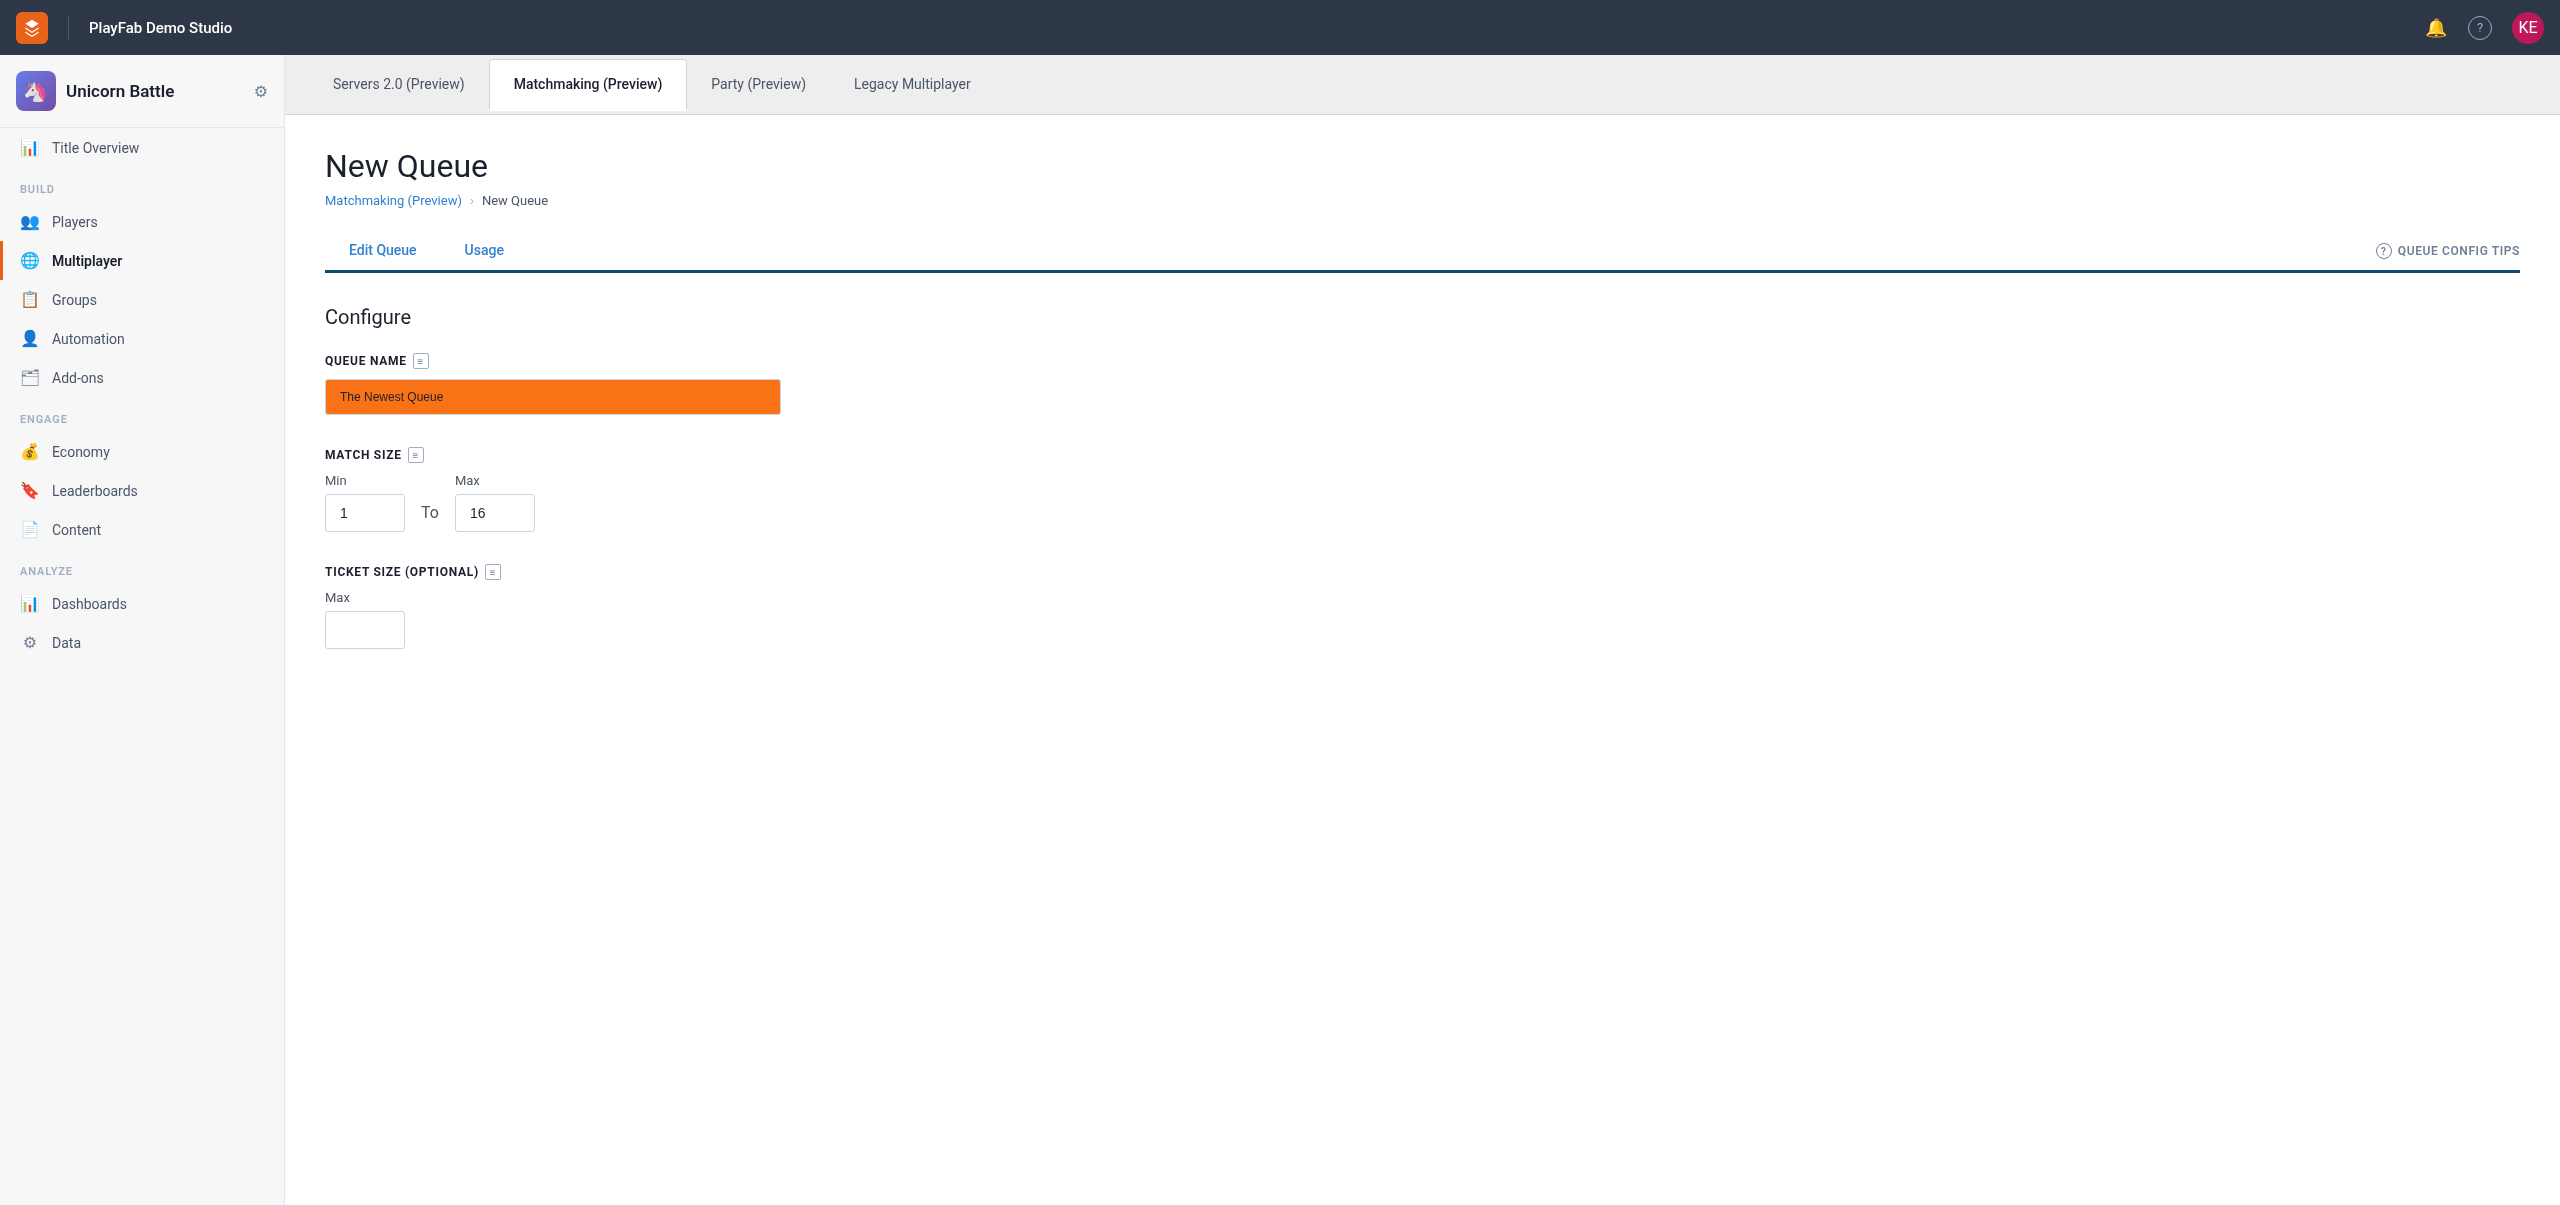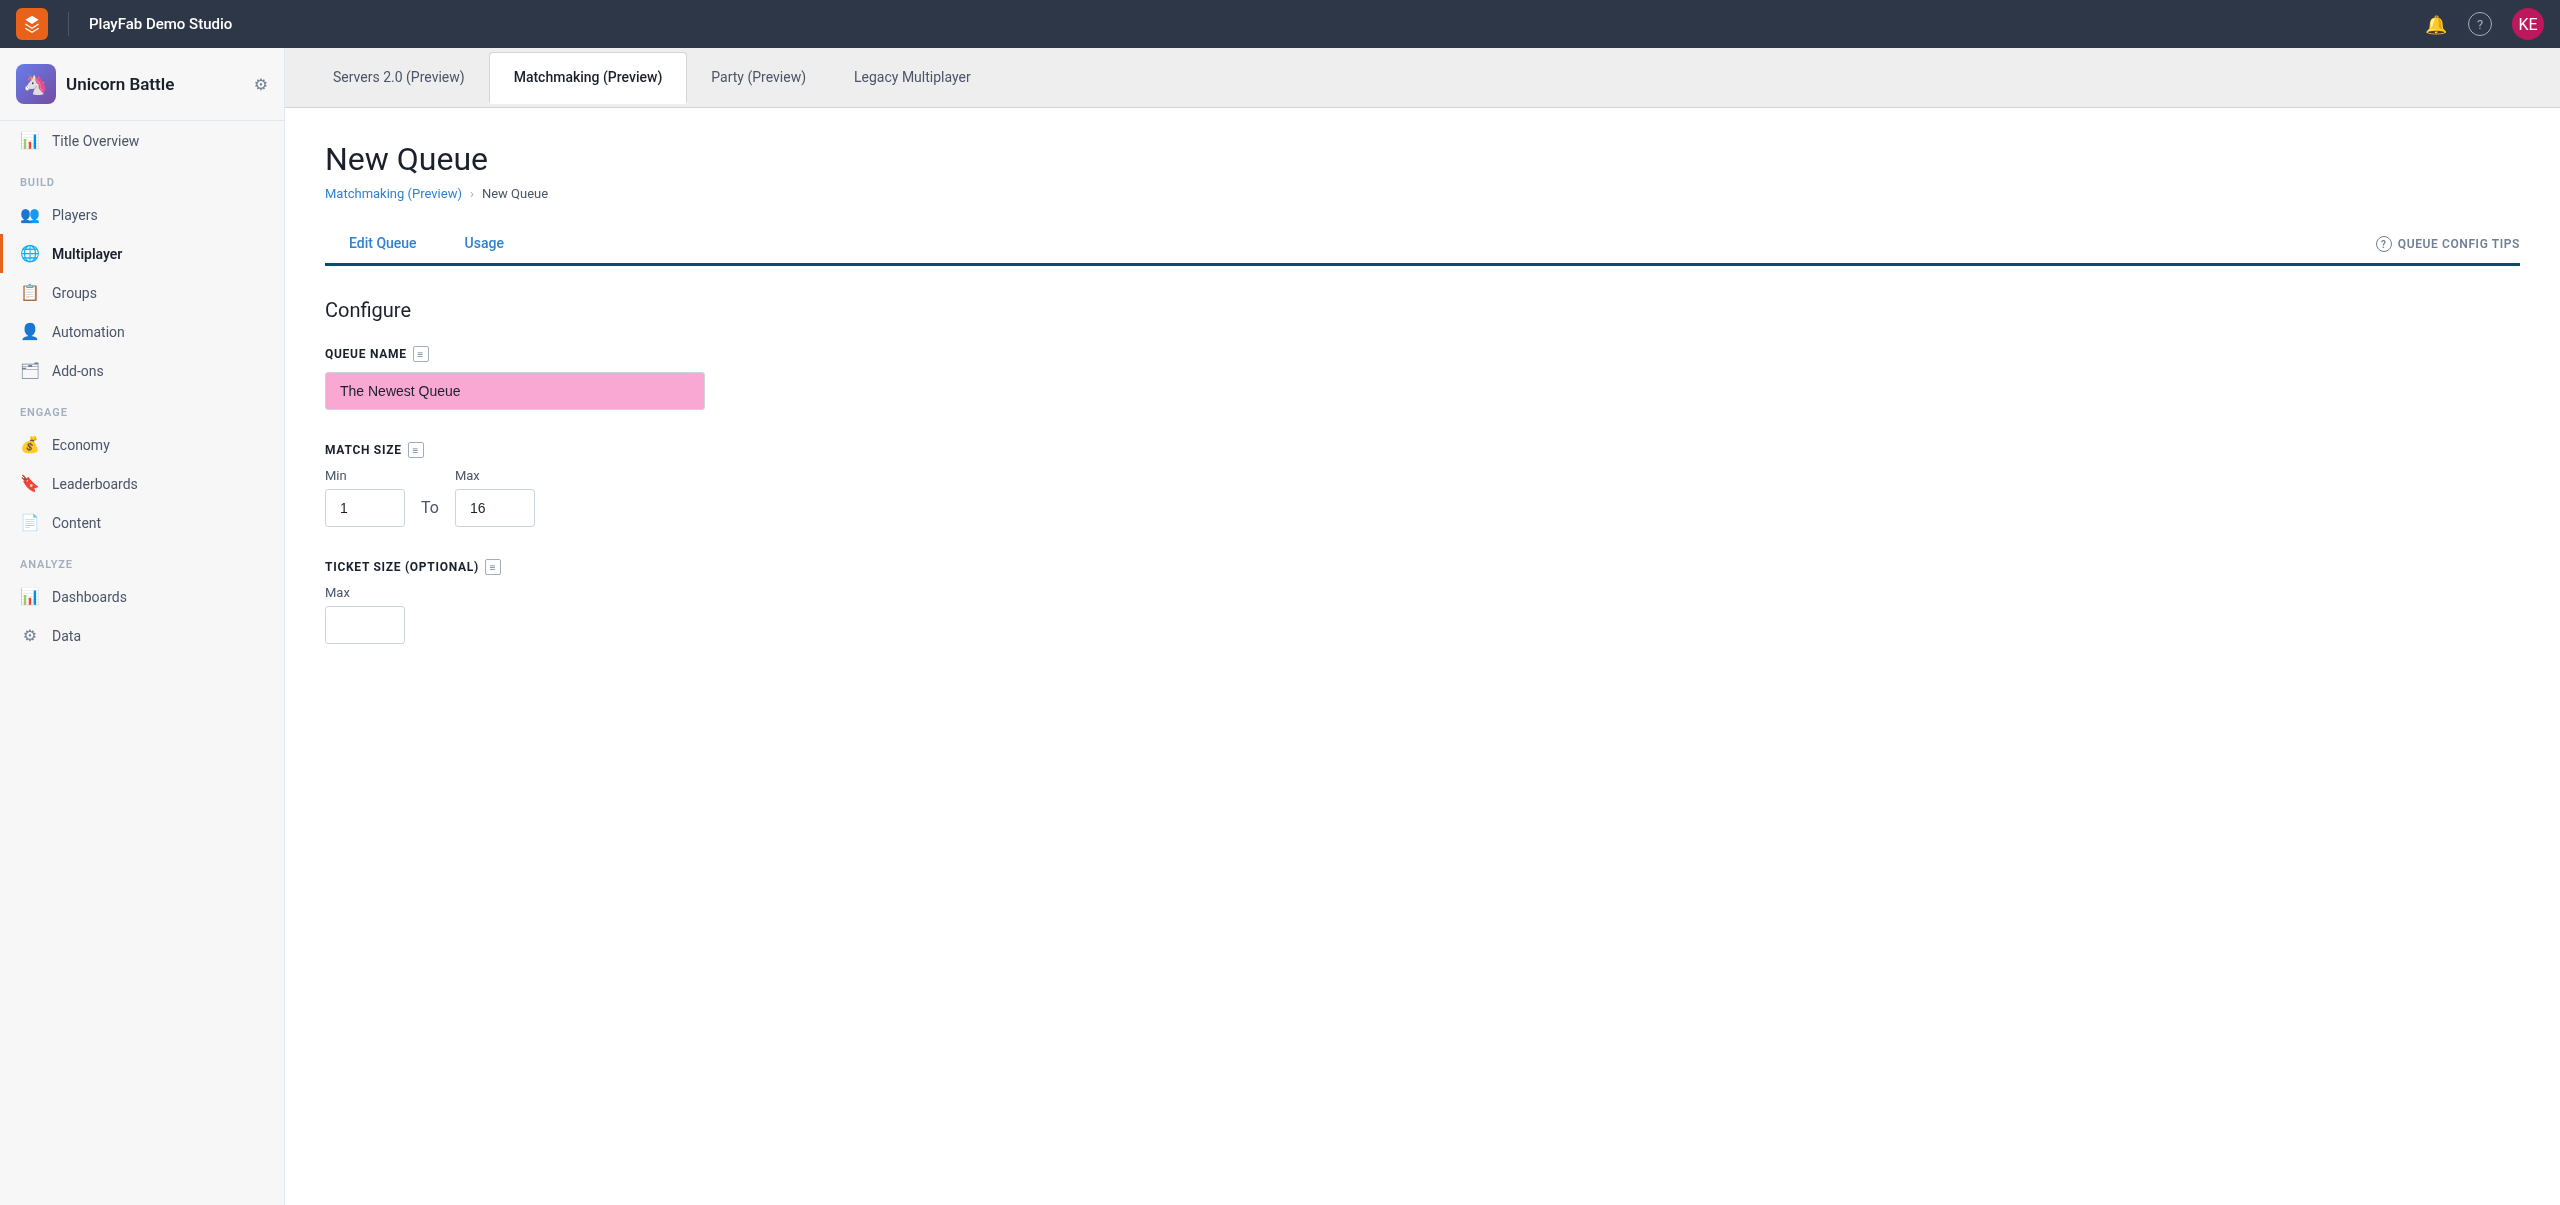--- a/index.html
+++ b/index.html
@@ -3,21 +3,21 @@
   <meta charset="utf-8">
   <style>
     * { box-sizing: border-box; margin: 0; padding: 0; }
     body { font-family: -apple-system, BlinkMacSystemFont, 'Segoe UI', Roboto, sans-serif; background: #f5f5f5; height: 100vh; overflow: hidden; }
 
     
     .top-nav {
       display: flex;
       align-items: center;
       background: #2d3748;
-      height: 48px;
+      height: 55px;
       padding: 0 16px;
       gap: 20px;
     }
     .top-nav-logo {
       width: 32px;
       height: 32px;
       background: #e8621a;
       border-radius: 6px;
       display: flex;
       align-items: center;
@@ -285,27 +285,27 @@
       justify-content: center;
       font-size: 10px;
       color: #718096;
     }
 
     .form-section {
       margin-bottom: 32px;
     }
 
     .text-input {
-      width: 380px;
+      width: 456px;
       padding: 10px 14px;
       border: 1px solid #cbd5e0;
       border-radius: 3px;
-      font-size: 14px;
-      color: #1a202c;
-      background: #f9a8d4;
+      font-size: 12px;
+      color: #1a202c;
+      background: #f97316;
       outline: none;
     }
 
     .match-size-row {
       display: flex;
       align-items: flex-end;
       gap: 16px;
     }
     .match-size-group {
       display: flex;

